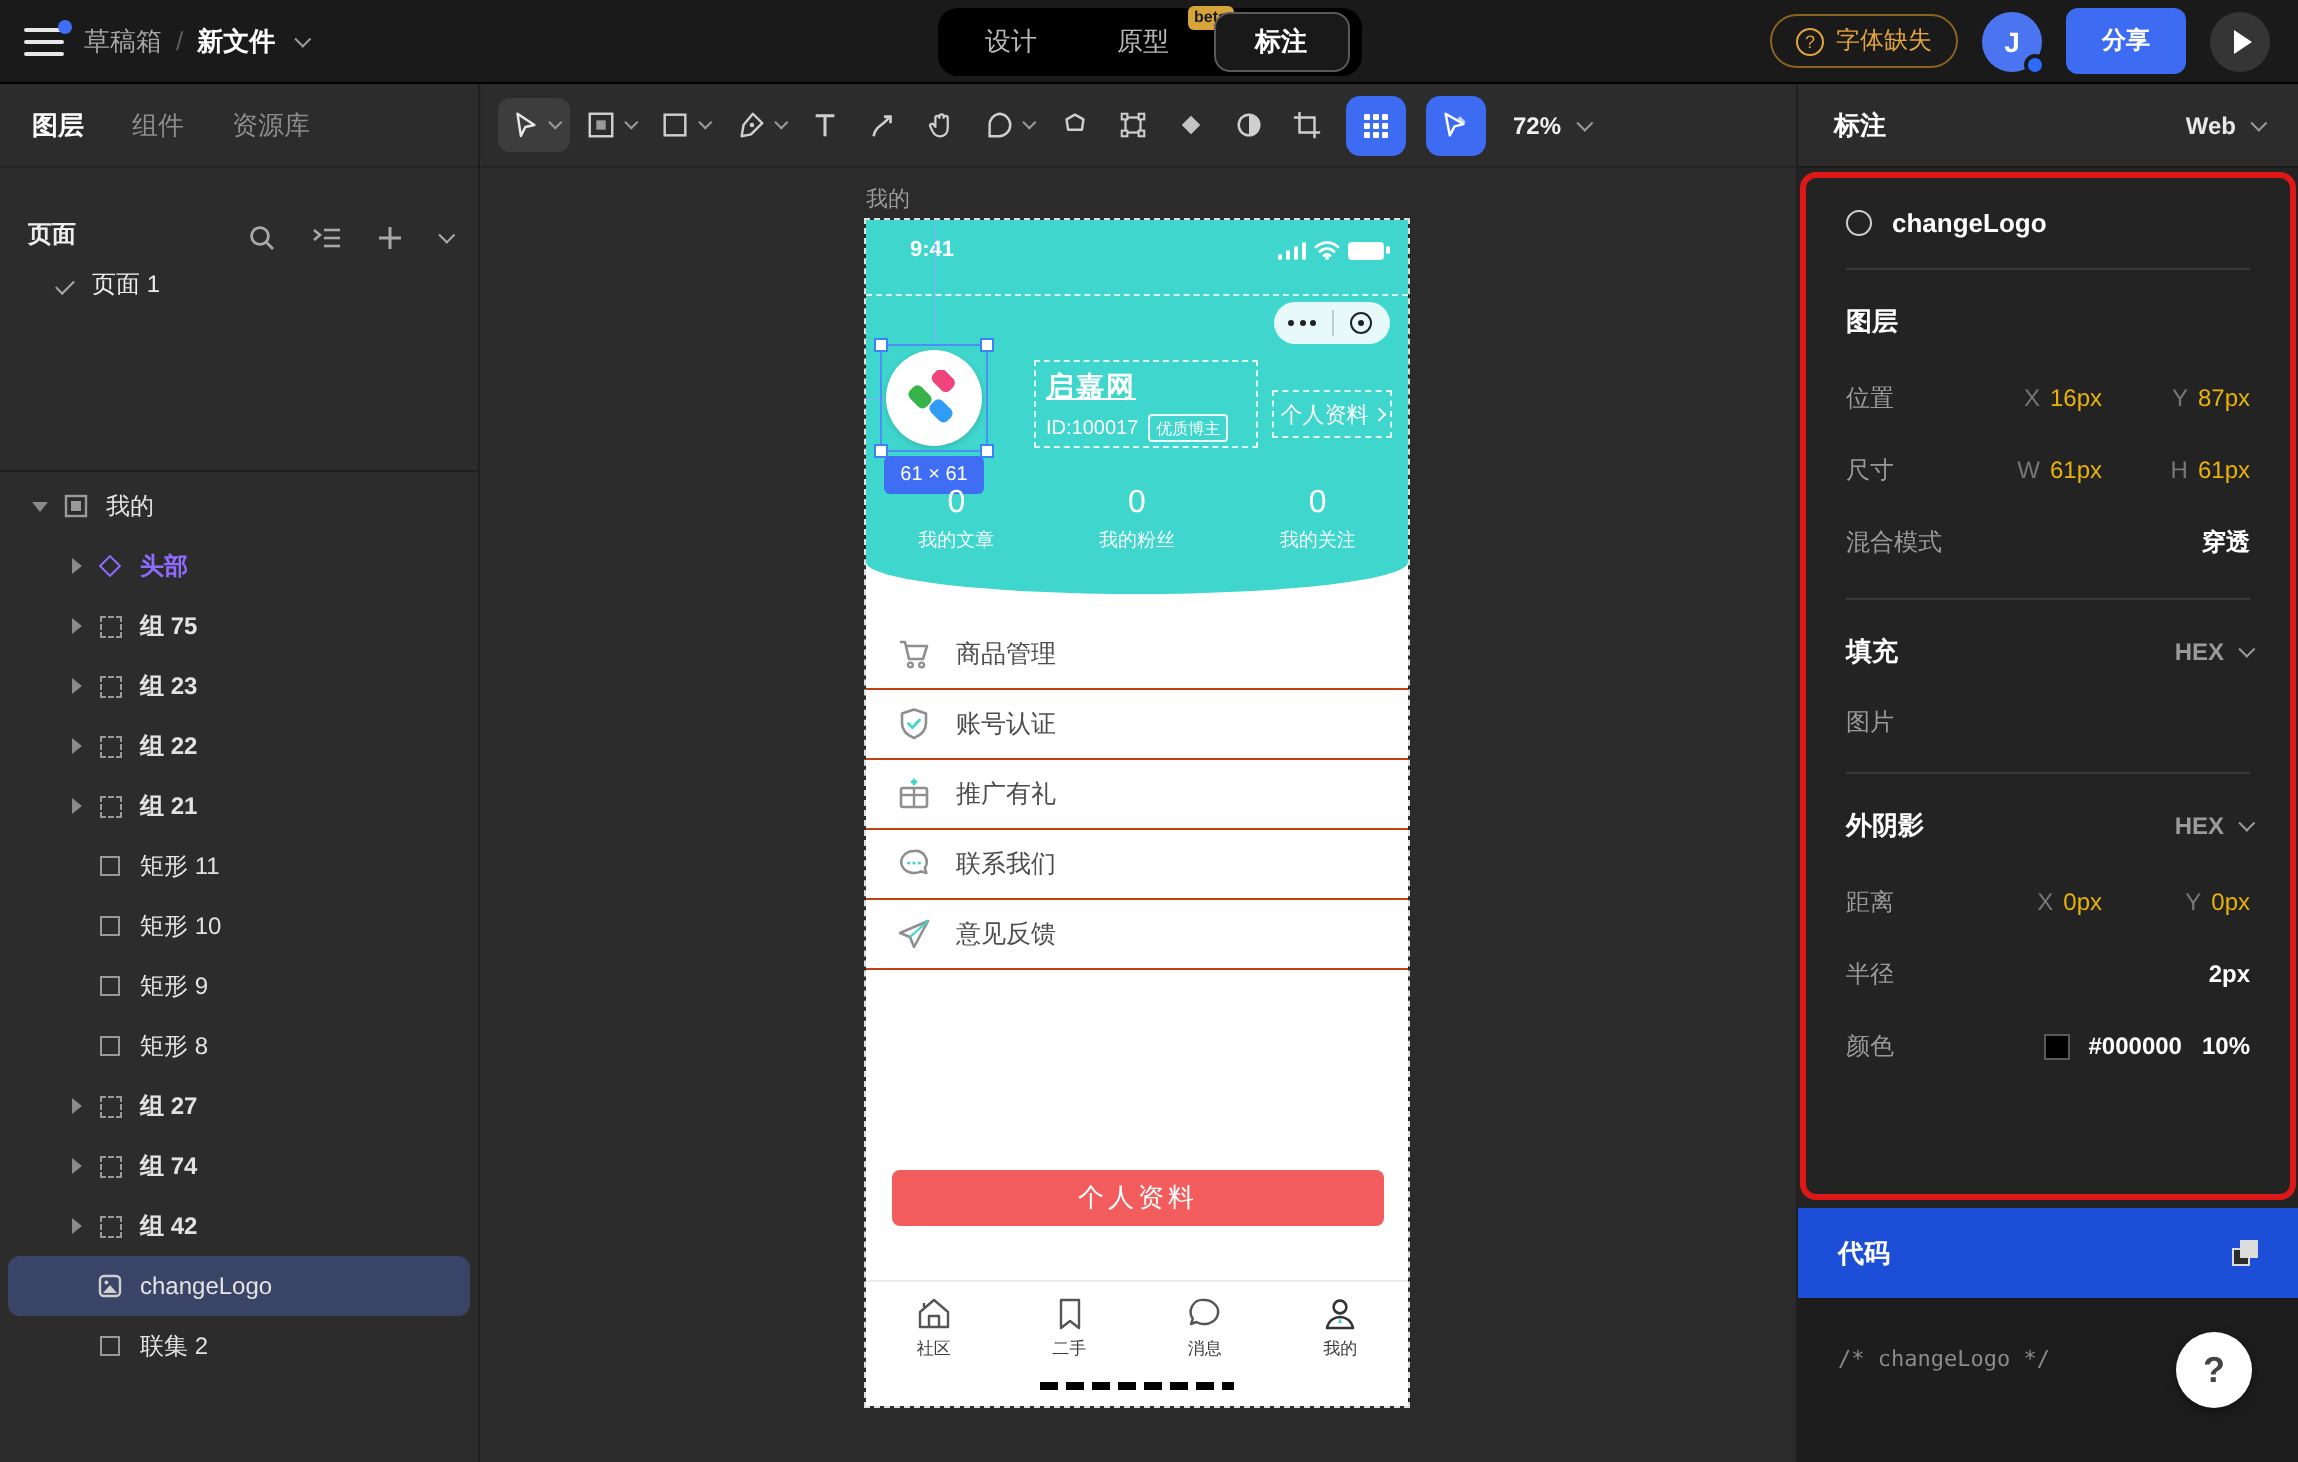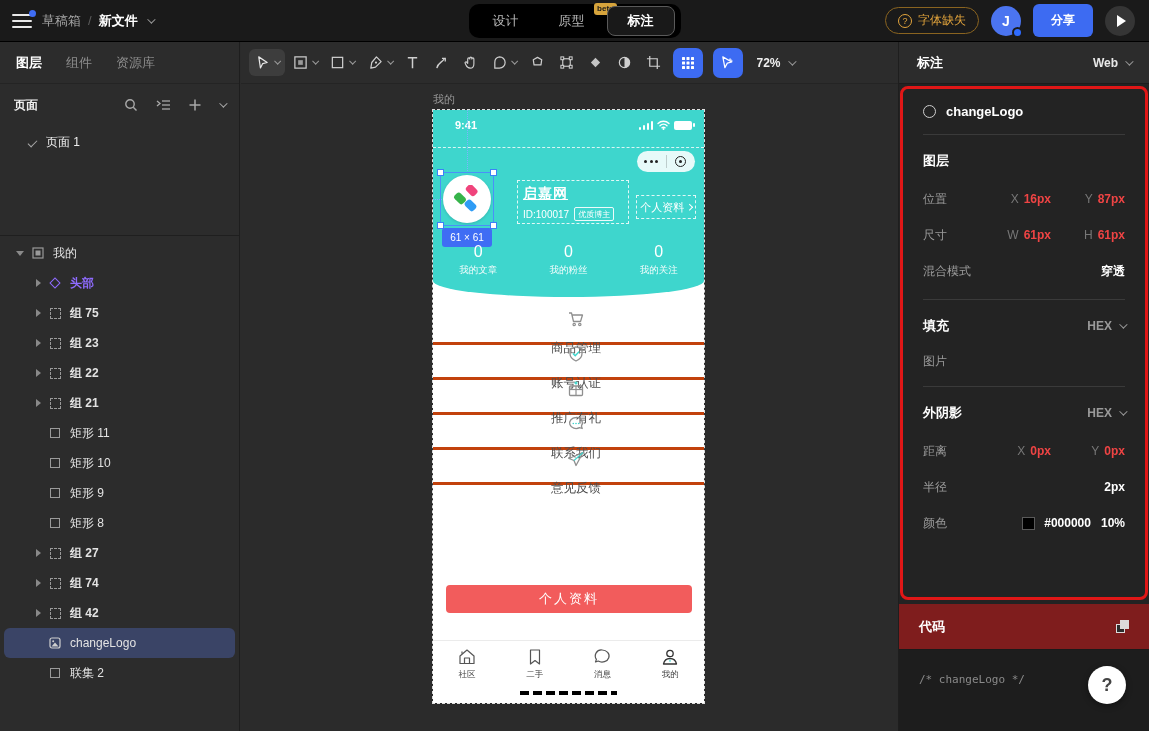--- a/index.html
+++ b/index.html
@@ -49,21 +49,21 @@
   .workspace { position:absolute; top:42px; left:0; right:0; bottom:0; }
 
   
   .left-panel { position:absolute; left:0; top:0; width:240px; height:100%; background:#2c2c2c;
                 border-right:1px solid #1e1e1e; display:flex; flex-direction:column; }
   .panel-tabs { height:42px; display:flex; align-items:center; gap:24px; padding:0 16px; font-size:13px;
                 border-bottom:1px solid #242424; }
   .panel-tab { color:#8d8d8d; cursor:pointer; }
   .panel-tab.active { color:#fff; font-weight:bold; }
   .pages-section { height:152px; border-bottom:1px solid #1f1f1f; }
-  .pages-header { height:42px; display:flex; align-items:center; padding:0 14px; }
+  .pages-header { height:42px; display:flex; align-items:flex-end; padding:0 14px; }
   .pages-title { font-size:12px; color:#eee; font-weight:bold; flex:1; }
   .ph-icons { display:flex; align-items:center; gap:18px; color:#a9a9a9; }
   .icon-btn { cursor:pointer; display:flex; align-items:center; }
   .page-row { display:flex; align-items:center; gap:9px; padding:8px 14px 8px 28px; font-size:12px; color:#eee; cursor:pointer; }
   .check { width:9px; height:5px; border-left:1.5px solid #a9a9a9; border-bottom:1.5px solid #a9a9a9; transform:rotate(-45deg); }
 
   .search-box { margin:12px 8px; height:33px; background:#3a3a3a; border-radius:8px; display:flex;
                 align-items:center; padding:0 10px; gap:6px; }
   .search-box .chev { color:#9a9a9a; width:5px; height:5px; }
   .search-input { flex:1; background:transparent; border:none; outline:none; color:#ddd; font-size:12px;
@@ -144,22 +144,22 @@
   .profile-link { position:absolute; right:8px; top:85px; width:60px; height:24px; border:1px dashed rgba(255,255,255,.85);
                   display:flex; align-items:center; justify-content:center; gap:3px; color:#fff; font-size:11px; cursor:pointer; }
   .profile-link .chev { width:4.5px; height:4.5px; transform:rotate(-45deg); }
 
   .stats { position:absolute; left:0; right:0; top:133px; display:flex; }
   .stat { flex:1; text-align:center; color:#fff; }
   .stat .v { font-size:16px; }
   .stat .l { font-size:9.5px; margin-top:3px; opacity:.95; }
 
   .menu { position:absolute; left:0; right:0; top:200px; }
-  .mrow { height:35px; display:flex; align-items:center; gap:12px; padding-left:15px; border-bottom:3px solid #c2410c;
-          margin:0 0 0 0; color:#4d4d4d; font-size:12.5px; cursor:pointer;flex-direction:column; }
+  .mrow { height:35px; display:flex; align-items:center; gap:12px; padding-left:15px; border-bottom:1px solid #c2410c;
+          margin:0 0 0 0; color:#4d4d4d; font-size:12.5px; cursor:pointer; }
   .mrow svg { flex:none; }
 
   .logout { position:absolute; left:13px; right:12px; top:475px; height:28px; background:#f25c5c; color:#fff;
             font-size:13px; border:none; border-radius:4px; display:flex; align-items:center; justify-content:center;
             letter-spacing:2px; cursor:pointer; }
 
   .tabbar { position:absolute; left:0; right:0; top:530px; height:46px; border-top:1px solid #ebebeb; display:flex; }
   .titem { flex:1; display:flex; flex-direction:column; align-items:center; justify-content:center; gap:2px;
            font-size:8.5px; color:#3c3c3c; cursor:pointer; }
   .home-ind { position:absolute; left:87px; top:581px; width:97px; height:4px;
@@ -181,30 +181,30 @@
   .sel-name { font-size:13px; font-weight:bold; color:#fff; }
   .divider { border-top:1px solid #3a3a3a; margin:0 20px; }
   .sect { padding:4px 20px 10px 20px; }
   .sect-title-row { display:flex; align-items:center; justify-content:space-between; height:40px; margin-top:2px; }
   .sect-title { font-size:13px; font-weight:bold; color:#fff; }
   .hex-sel { display:flex; align-items:center; gap:7px; font-size:12px; font-weight:bold; color:#9a9a9a; cursor:pointer; }
   .prow { display:flex; align-items:center; height:36px; font-size:12px; }
   .plabel { color:#9a9a9a; flex:1; }
   .pair { display:flex; gap:5px; width:64px; justify-content:flex-end; align-items:baseline; }
   .pkey { color:#777; }
-  .pval { color:#ef4444; font-weight:bold; }
+  .pval { color:#eab308; font-weight:normal; }
   .single { color:#fff; font-weight:bold; }
   .style-val { display:flex; align-items:center; gap:8px; color:#fff; font-weight:bold; }
   .style-icon { width:13px; height:13px; border:1.5px dotted #bdbdbd; border-radius:50%; position:relative; }
   .style-icon:after { content:""; position:absolute; left:3px; top:3px; width:4px; height:4px; background:#fff; border-radius:50%; }
   .swatch { width:13px; height:13px; background:#000; border:1px solid #5a5a5a; margin-right:9px; }
   .colorval { display:flex; align-items:center; }
   .gap10 { width:10px; }
 
-  .code-header { position:absolute; left:0; top:562px; right:0; height:46px; background:#7f1d1d;
+  .code-header { position:absolute; left:0; top:562px; right:0; height:46px; background:#1d4ed8;
                  border-bottom:1px solid #1a1a1a; display:flex; align-items:center; justify-content:space-between; padding:0 20px; }
   .copy-icon { position:relative; width:13px; height:13px; cursor:pointer; }
   .copy-icon i { position:absolute; width:9px; height:9px; border:1.5px solid #dcdcdc; display:block; }
   .copy-icon i:first-child { left:0; bottom:0; background:#2c2c2c; }
   .copy-icon i:last-child { right:0; top:0; background:#dcdcdc; }
   .code-area { position:absolute; left:0; top:608px; right:0; bottom:0; background:#1d1d1d;
                font-family:"DejaVu Sans Mono",monospace; font-size:11px; padding:22px 20px; line-height:1.5; }
   .code-comment { color:#8a8a8a; }
   .help-btn { position:absolute; right:23px; top:624px; width:38px; height:38px; border-radius:50%; background:#fff;
               color:#444; font-size:18px; font-weight:bold; display:flex; align-items:center; justify-content:center;

